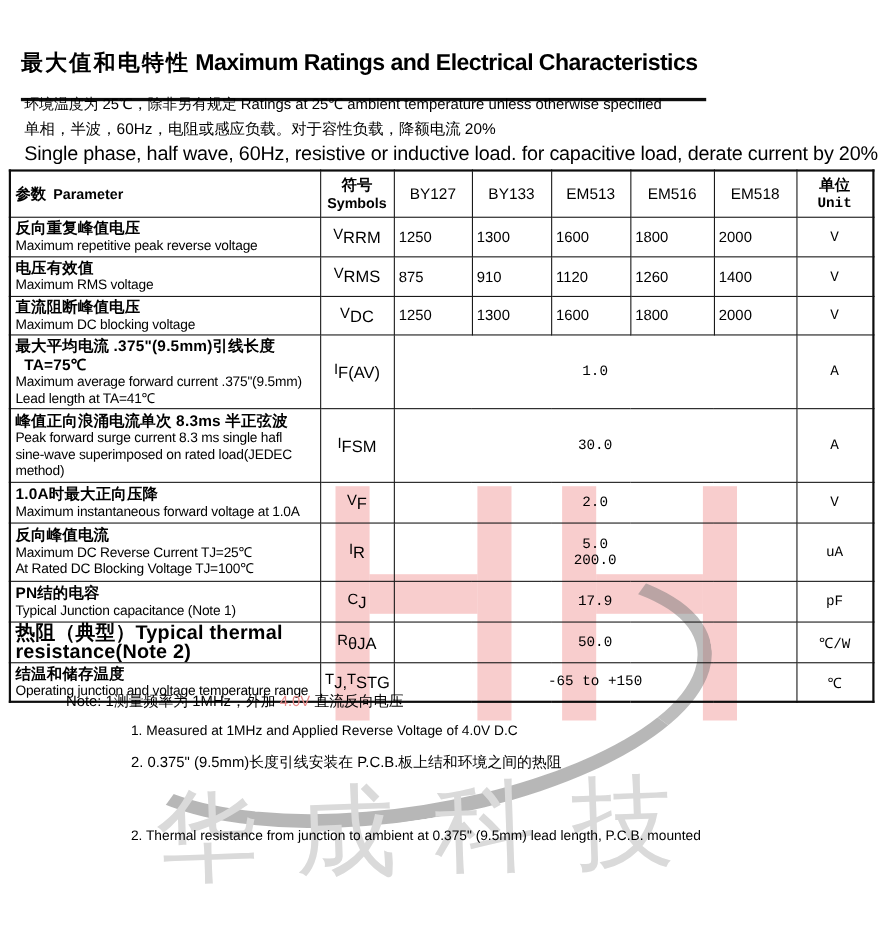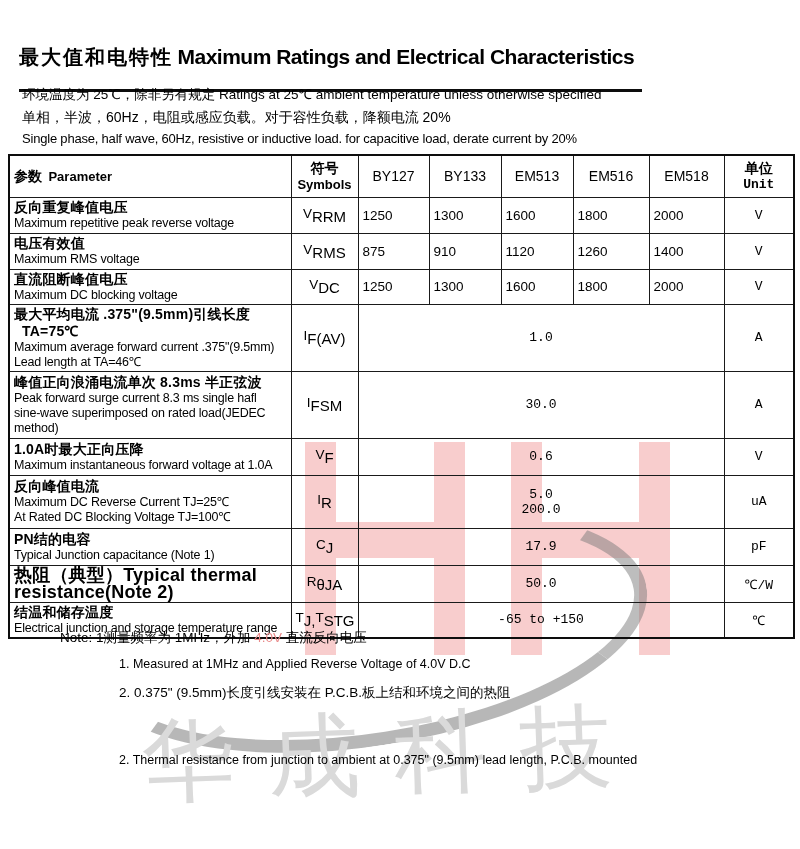--- a/index.html
+++ b/index.html
@@ -34,21 +34,21 @@
     border-bottom:3px solid #0d0d0d; padding-bottom:18px; padding-right:8px;
     white-space:nowrap;
   }
   .title-cn { font-family:"Liberation Serif", serif; font-weight:bold; font-size:20px; letter-spacing:2px; }
   .title-en { font-weight:bold; font-size:21px; letter-spacing:-0.5px; }
 
   
   .intro { position:absolute; left:22px; top:84px; z-index:2; }
   .intro-line1 { font-size:13.5px; line-height:22px; }
   .intro-line2 { font-size:14px;   line-height:22px; }
-  .intro-line3 { font-size:13px;   line-height:22px; letter-spacing:-0.2px; }
+  .intro-line3 { font-size:18px;   line-height:22px; letter-spacing:-0.2px; }
 
   
   table.ratings {
     position:absolute; left:8px; top:154px; z-index:1;
     width:785px; border-collapse:collapse; table-layout:fixed;
     border:2px solid #0d0d0d;
   }
   table.ratings td, table.ratings th {
     border:1.5px solid #1a1a1a; padding:1px 4px; vertical-align:middle;
     background:transparent; font-weight:normal;
@@ -178,21 +178,21 @@
       <td class="cell-num">1800</td>
       <td class="cell-num">2000</td>
       <td class="cell-unit">V</td>
     </tr>
 
     <tr style="height:65px">
       <td class="cell-param">
         <div class="p-cn">最大平均电流  .375"(9.5mm)引线长度</div>
         <div class="p-cn" style="padding-left:8px">TA=75℃</div>
         <div class="p-en">Maximum average forward current .375"(9.5mm)</div>
-        <div class="p-en">Lead length at TA=46℃</div>
+        <div class="p-en">Lead length at TA=41℃</div>
       </td>
       <td class="cell-sym"><span>I</span><sub>F(AV)</sub></td>
       <td class="cell-merged" colspan="5">1.0</td>
       <td class="cell-unit">A</td>
     </tr>
 
     <tr style="height:67px">
       <td class="cell-param">
         <div class="p-cn">峰值正向浪涌电流单次 8.3ms 半正弦波</div>
         <div class="p-en">Peak forward surge current 8.3 ms single hafl</div>
@@ -203,21 +203,21 @@
       <td class="cell-merged" colspan="5">30.0</td>
       <td class="cell-unit">A</td>
     </tr>
 
     <tr style="height:37px">
       <td class="cell-param">
         <div class="p-cn">1.0A时最大正向压降</div>
         <div class="p-en">Maximum instantaneous forward voltage at 1.0A</div>
       </td>
       <td class="cell-sym"><span>V</span><sub>F</sub></td>
-      <td class="cell-merged" colspan="5">0.6</td>
+      <td class="cell-merged" colspan="5">2.0</td>
       <td class="cell-unit">V</td>
     </tr>
 
     <tr style="height:53px">
       <td class="cell-param">
         <div class="p-cn">反向峰值电流</div>
         <div class="p-en">Maximum DC Reverse Current   TJ=25℃</div>
         <div class="p-en">At Rated DC Blocking Voltage    TJ=100℃</div>
       </td>
       <td class="cell-sym"><span>I</span><sub>R</sub></td>
@@ -243,21 +243,21 @@
         <div class="p-cn" style="font-size:18px">热阻（典型）Typical thermal resistance(Note 2)</div>
       </td>
       <td class="cell-sym"><span>R</span><sub>θJA</sub></td>
       <td class="cell-merged" colspan="5">50.0</td>
       <td class="cell-unit">℃/W</td>
     </tr>
 
     <tr style="height:35px">
       <td class="cell-param">
         <div class="p-cn">结温和储存温度</div>
-        <div class="p-en">Electrical junction and storage temperature range</div>
+        <div class="p-en">Operating junction and voltage temperature range</div>
       </td>
       <td class="cell-sym"><span>T</span><sub>J,</sub><span>T</span><sub>STG</sub></td>
       <td class="cell-merged" colspan="5">-65 to +150</td>
       <td class="cell-unit">℃</td>
     </tr>
   </tbody>
     </table>
 
   <div class="notes">
     <div class="note-line note1">

